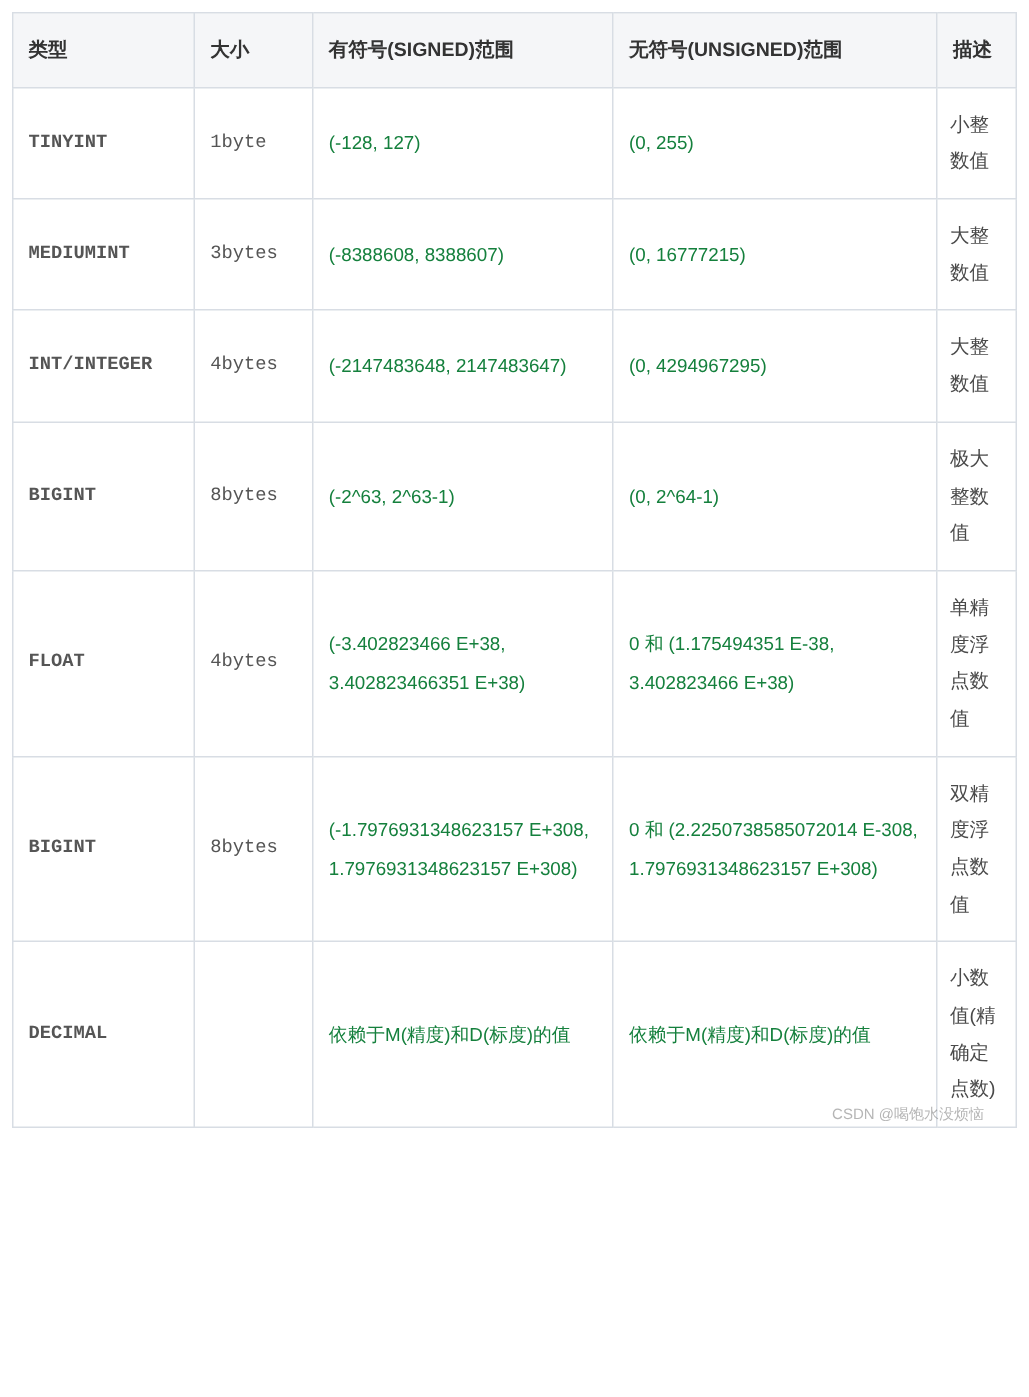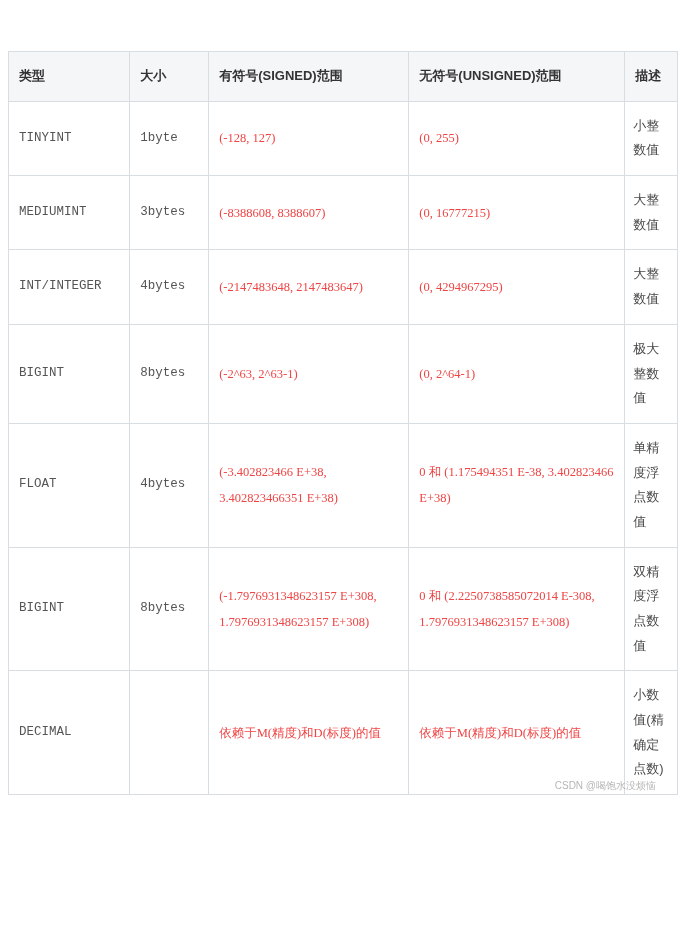--- a/index.html
+++ b/index.html
@@ -11,21 +11,20 @@
       font-family: -apple-system, BlinkMacSystemFont, "Segoe UI", "PingFang SC", "Microsoft YaHei", sans-serif;
       background: #fff;
       padding: 8px;
       width: 686px;
       position: relative;
     }
     table {
       border-collapse: collapse;
       width: 100%;
       table-layout: fixed;
-      margin-top: 43px;
     }
     th, td {
       border: 1px solid #d8dde4;
       padding: 14px 10px;
       text-align: left;
       vertical-align: middle;
       word-wrap: break-word;
       font-size: 13px;
       line-height: 1.9;
       color: #4a4a4a;
@@ -39,30 +38,31 @@
     }
     .col-type { width: 115px; }
     .col-size { width: 75px; }
     .col-signed { width: 190px; }
     .col-unsigned { width: 205px; }
     .col-desc { width: 50px; }
     td.type-cell {
       font-family: Consolas, Monaco, "Courier New", monospace;
       font-size: 12.5px;
       color: #555;
+      font-weight: bold;
     }
     td.size-cell {
       font-family: Consolas, Monaco, "Courier New", monospace;
       font-size: 12.5px;
       color: #555;
     }
     td.range-cell {
-      font-family: Liberation Serif, serif;
+      font-family: Liberation Sans, sans-serif;
       font-size: 12.5px;
-      color: #ef4444;
+      color: #15803d;
       line-height: 2.1;
     }
     td.desc-cell {
       font-size: 13px;
       color: #4a4a4a;
       line-height: 1.9;
       padding: 12px 8px;
     }
     .watermark {
       position: absolute;

